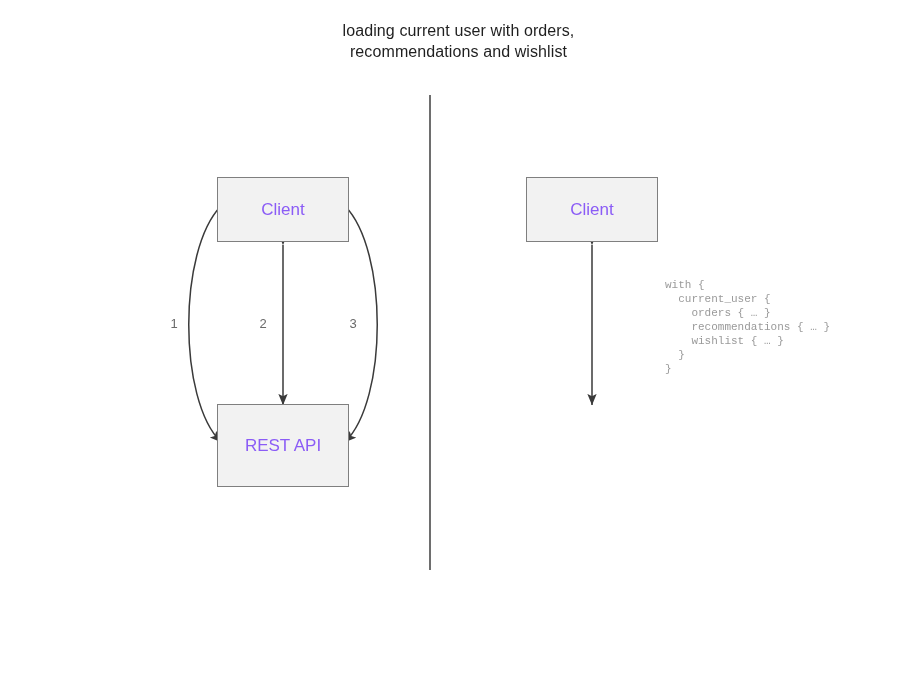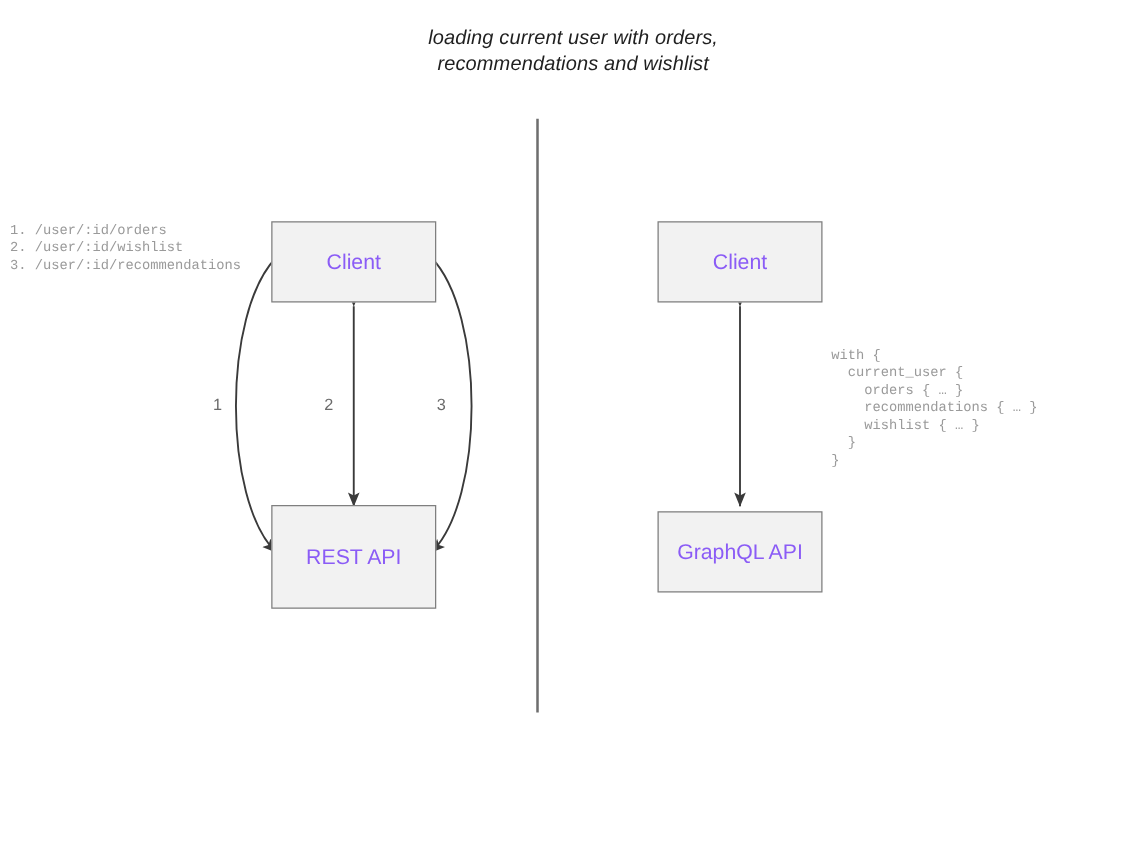--- a/index.html
+++ b/index.html
@@ -23,21 +23,20 @@
     position: absolute;
     left: 0;
     top: 20px;
     width: 917px;
     text-align: center;
     font-size: 16px;
     line-height: 21px;
     color: #1f1f1f;
     white-space: pre-line;
     letter-spacing: 0.1px;
-    font-style: italic;
   }
 
   
   #divider {
     position: absolute;
     left: 429px;
     top: 95px;
     width: 2px;
     height: 475px;
     background: #6e6e6e;
@@ -130,31 +129,25 @@
   </div>
 
   <div class="node" id="rest-api">
     <span>REST API</span>
   </div>
 
   <div class="edge-label" id="label-1">1</div>
   <div class="edge-label" id="label-2">2</div>
   <div class="edge-label" id="label-3">3</div>
 
-  <div class="code" id="rest-endpoints">1. /user/:id/orders
-2. /user/:id/wishlist
-3. /user/:id/recommendations</div>
 
   <div class="node" id="gql-client">
     <span>Client</span>
   </div>
 
-  <div class="node" id="gql-api">
-    <span>GraphQL API</span>
-  </div>
 
   <div class="code" id="gql-query">with {
   current_user {
     orders { … }
     recommendations { … }
     wishlist { … }
   }
 }</div>
 
 </div>

